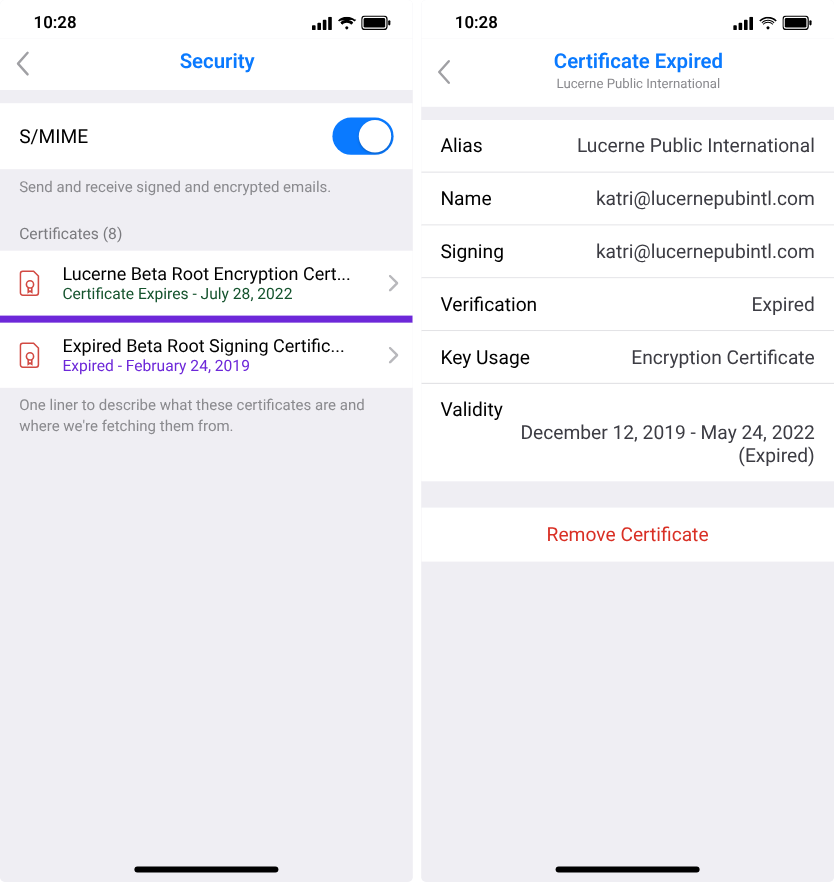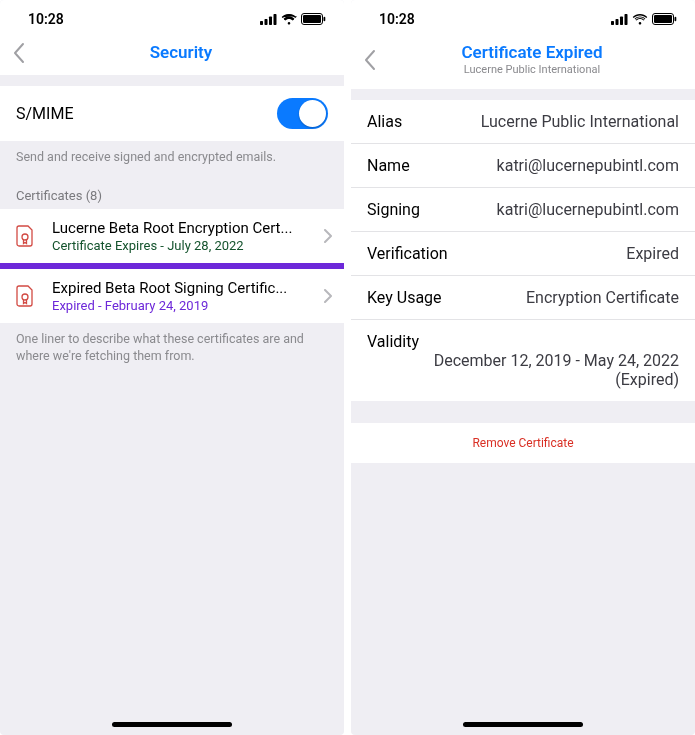--- a/index.html
+++ b/index.html
@@ -94,21 +94,21 @@
   }
   .toggle::after {
     content: ""; position: absolute; right: 2px; top: 2px;
     width: 27px; height: 27px; background: #fff; border-radius: 50%;
     box-shadow: 0 1px 2px rgba(0,0,0,0.25);
   }
   .remove-row {
     background: #fff;
     text-align: center;
     padding: 13px;
-    font-size: 12px;
+    font-size: 16px;
     color: #d93025;
   }
   .home-indicator {
     position: absolute;
     bottom: 8px; left: 50%; transform: translateX(-50%);
     width: 120px; height: 5px; border-radius: 3px; background: #000;
   }
   .group { background:#fff; }
   .phone .content { flex:1; overflow:hidden; }
   svg { display:block; }

